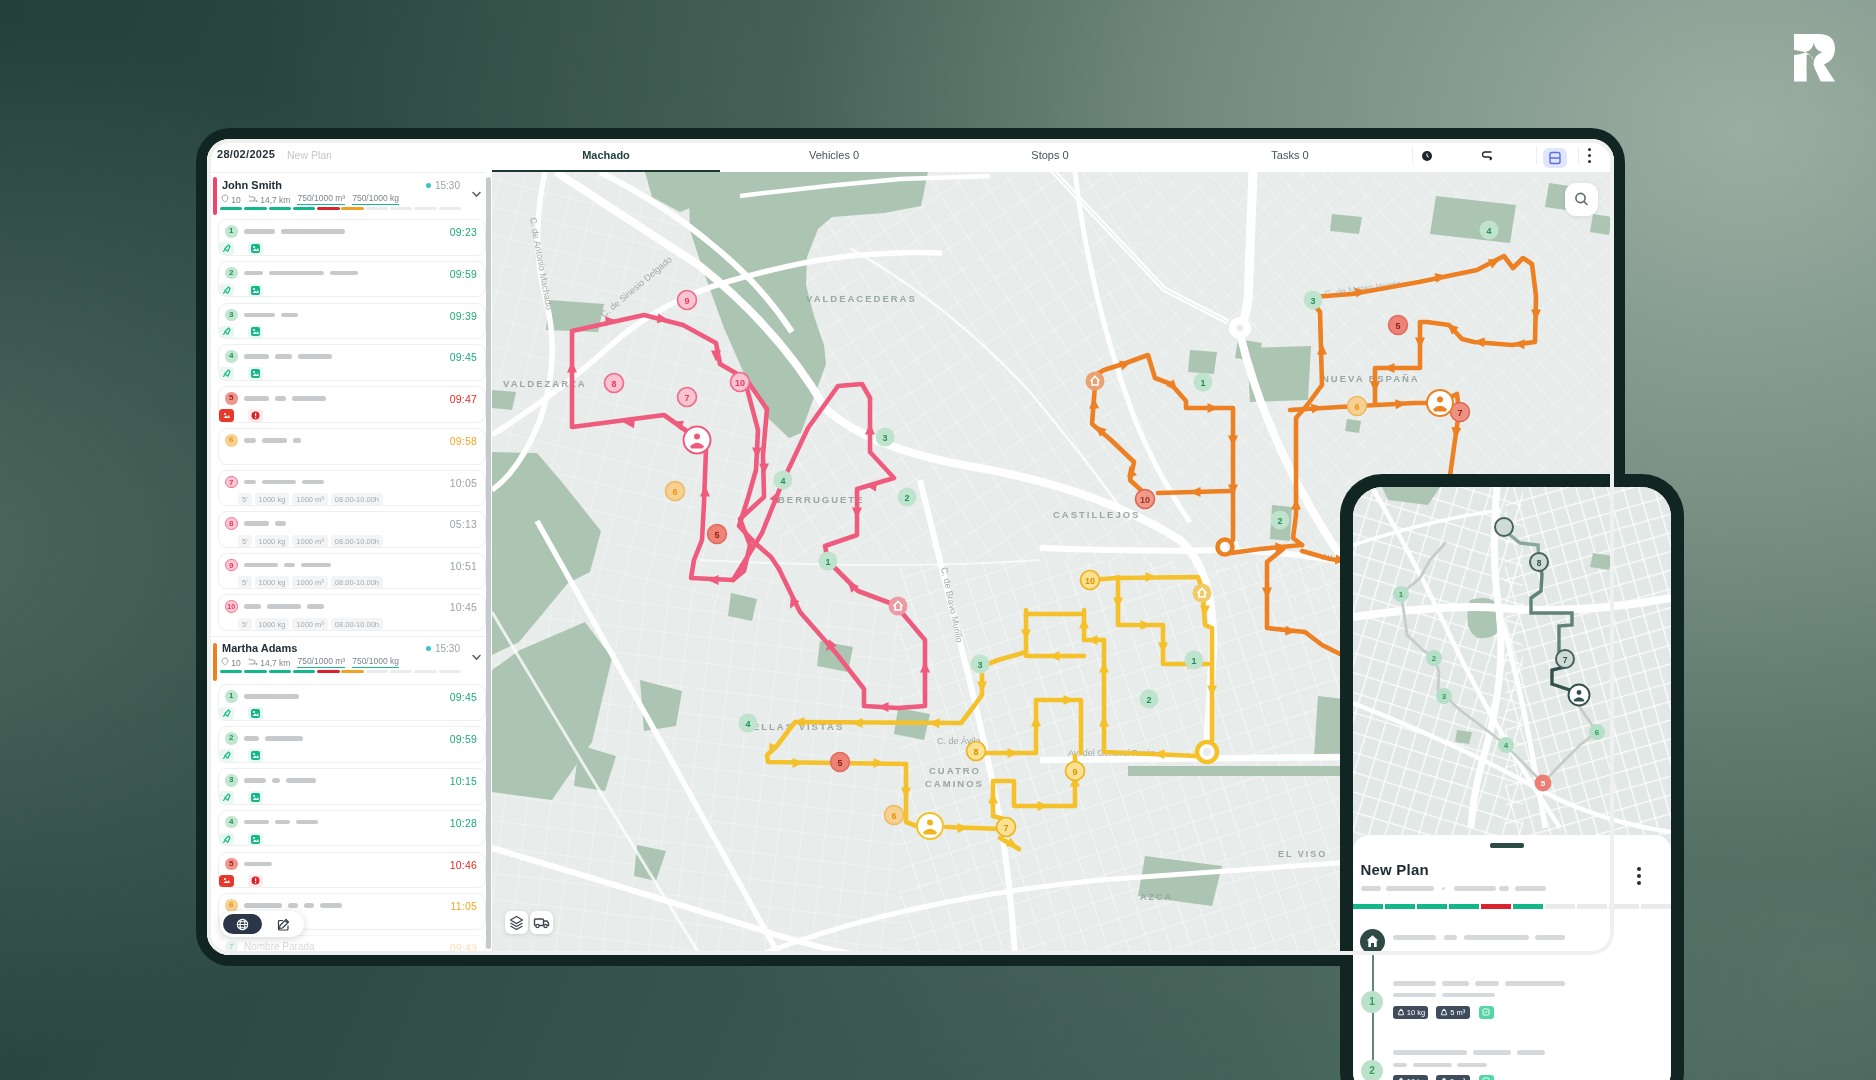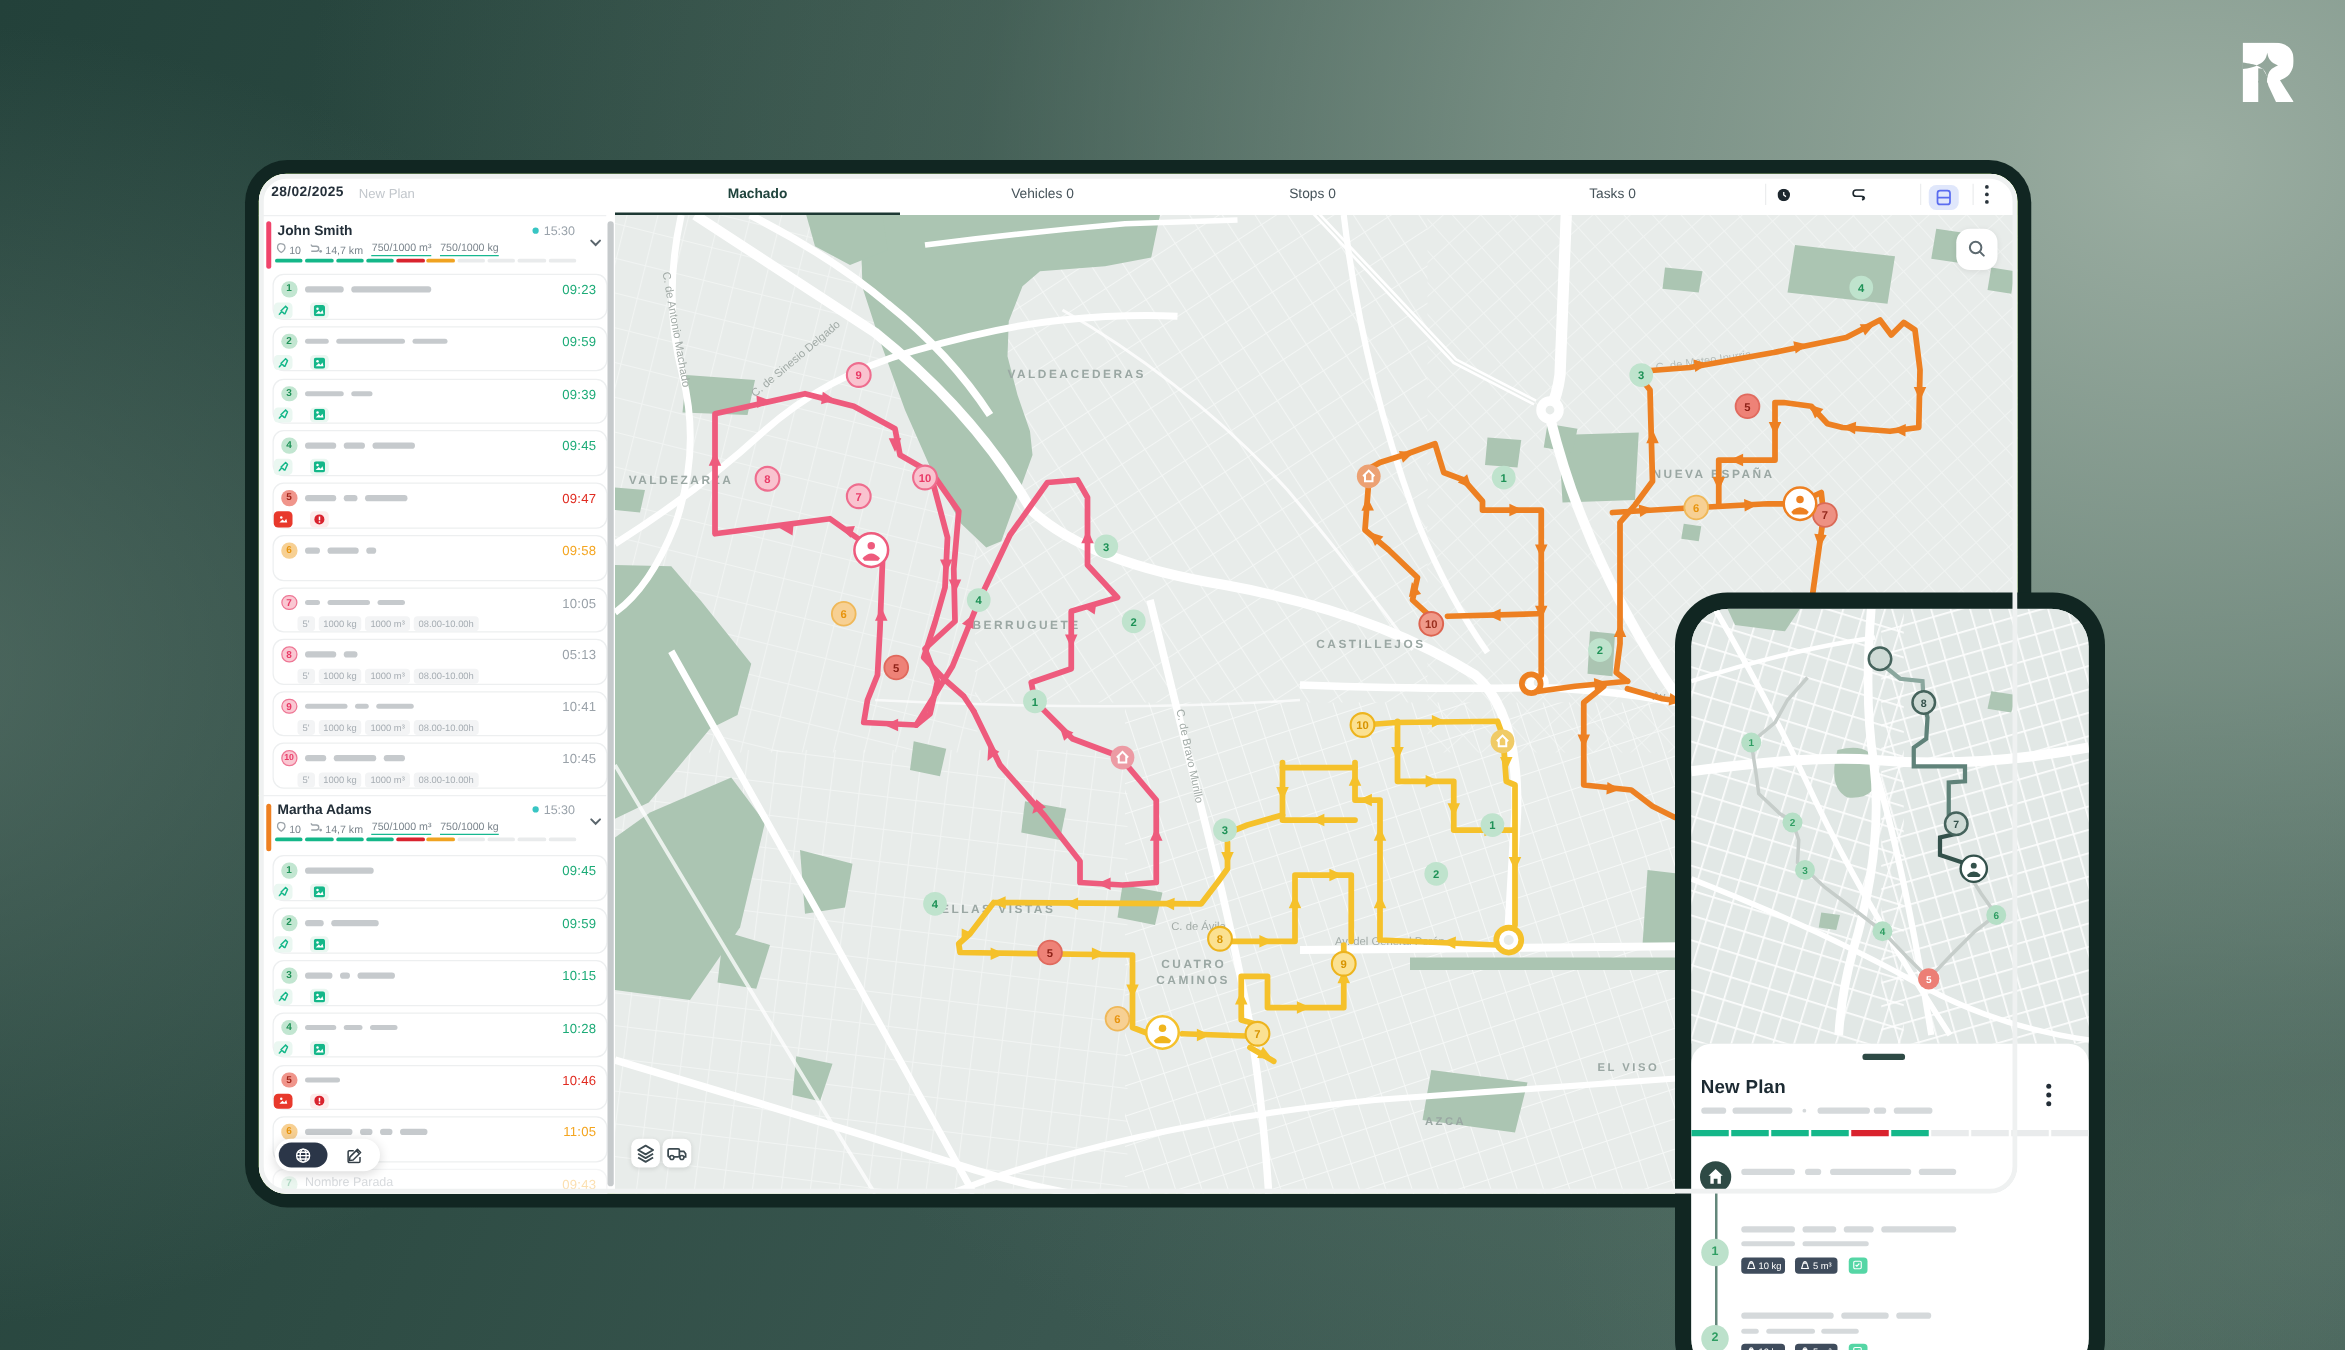--- a/index.html
+++ b/index.html
@@ -264,21 +264,21 @@
           <i class="sk" style="left:56px;width:11px"></i>
       <span class="ctime gr">05:13</span>
       <div class="meta"><b>5'</b><b>1000 kg</b><b>1000 m³</b><b>08.00-10.00h</b></div>
     </div>
 
     <div class="card" style="top:413.8px">
       <span class="cnum pk">9</span>
       <i class="sk" style="left:25px;width:34px"></i>
           <i class="sk" style="left:65px;width:11px"></i>
           <i class="sk" style="left:82px;width:30px"></i>
-      <span class="ctime gr">10:41</span>
+      <span class="ctime gr">10:51</span>
       <div class="meta"><b>5'</b><b>1000 kg</b><b>1000 m³</b><b>08.00-10.00h</b></div>
     </div>
 
     <div class="card" style="top:455.3px">
       <span class="cnum pk" style="font-size:7px">10</span>
       <i class="sk" style="left:25px;width:17px"></i>
           <i class="sk" style="left:48px;width:34px"></i>
           <i class="sk" style="left:88px;width:17px"></i>
       <span class="ctime gr">10:45</span>
       <div class="meta"><b>5'</b><b>1000 kg</b><b>1000 m³</b><b>08.00-10.00h</b></div>

